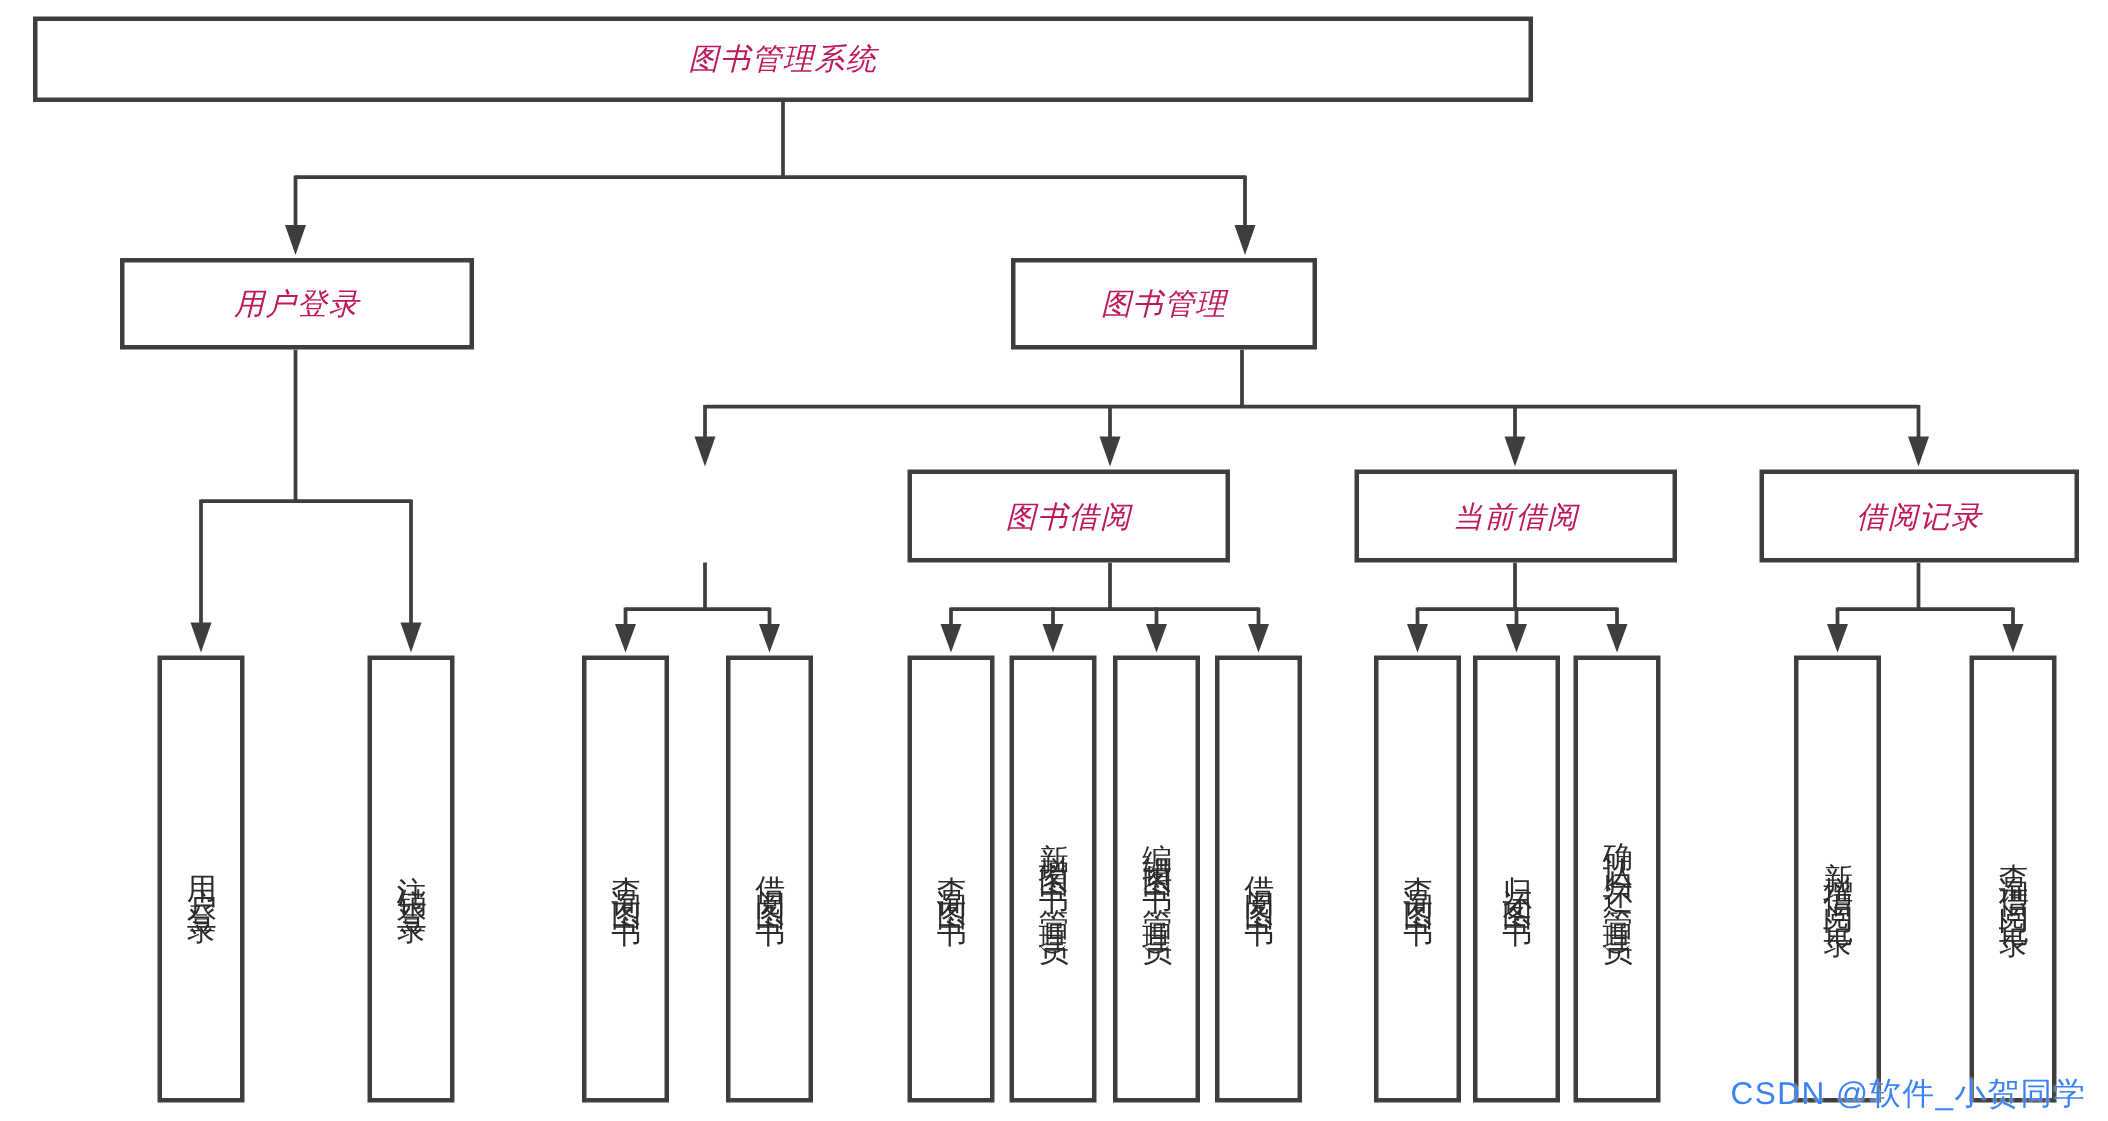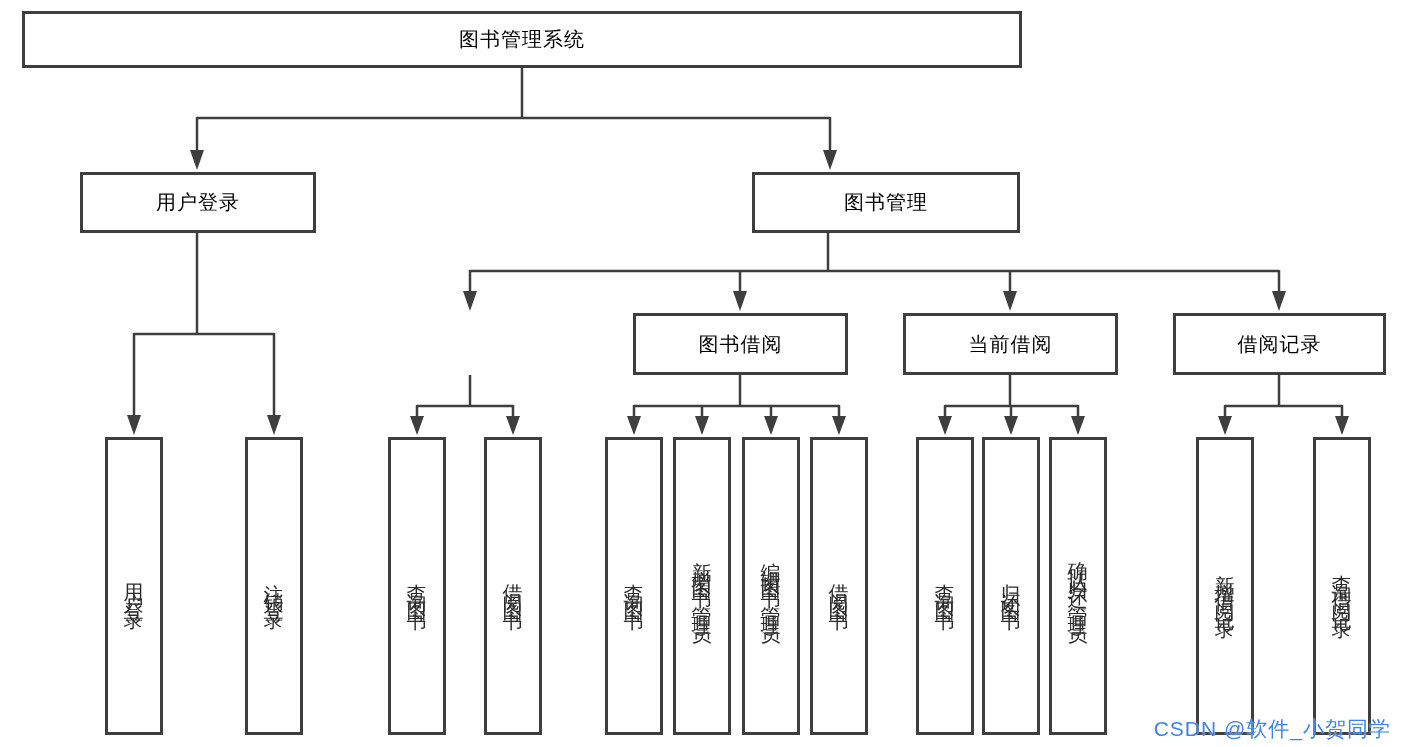--- a/index.html
+++ b/index.html
@@ -6,21 +6,21 @@
   body { font-family:"Liberation Sans","DejaVu Sans",sans-serif; }
   #canvas {
     position:relative; width:1405px; height:747px;
     background:#ffffff; overflow:hidden;
   }
   #wires { position:absolute; left:0; top:0; pointer-events:none; }
   .hbox {
     position:absolute; box-sizing:border-box;
     border:3px solid #3e3e3e; background:#ffffff;
     display:flex; align-items:center; justify-content:center;
-    font-size:20px; color:#000000; letter-spacing:1px; white-space:nowrap;
+    font-size:20px; color:#be185d; letter-spacing:1px; white-space:nowrap;font-style:italic;
   }
   .vbox {
     position:absolute; box-sizing:border-box;
     border:3px solid #3e3e3e; background:#ffffff;
     display:flex; align-items:center; justify-content:center;
   }
   .vbox .vtext {
     writing-mode:vertical-rl; text-orientation:mixed;
     font-size:20px; letter-spacing:9px; line-height:1; color:#2b2b2b;
     white-space:nowrap;
@@ -102,25 +102,25 @@
     </g>
   </svg>
 
   <div class="hbox" style="left:22px; top:11px; width:1000px; height:57px;">
     <span>图书管理系统</span>
   </div>
 
   <div class="hbox" style="left:80px; top:172px; width:236px; height:61px;">
     <span>用户登录</span>
   </div>
-  <div class="hbox" style="left:752px; top:172px; width:268px; height:61px;">
+  <div class="hbox" style="left:674px; top:172px; width:204px; height:61px;">
     <span>图书管理</span>
   </div>
 
-  <div class="hbox" style="left:633px; top:313px; width:215px; height:62px;">
+  <div class="hbox" style="left:605px; top:313px; width:215px; height:62px;">
     <span>图书借阅</span>
   </div>
   <div class="hbox" style="left:903px; top:313px; width:215px; height:62px;">
     <span>当前借阅</span>
   </div>
   <div class="hbox" style="left:1173px; top:313px; width:213px; height:62px;">
     <span>借阅记录</span>
   </div>
 
   <div class="vbox" style="left:105px; top:437px; width:58px; height:298px;">

